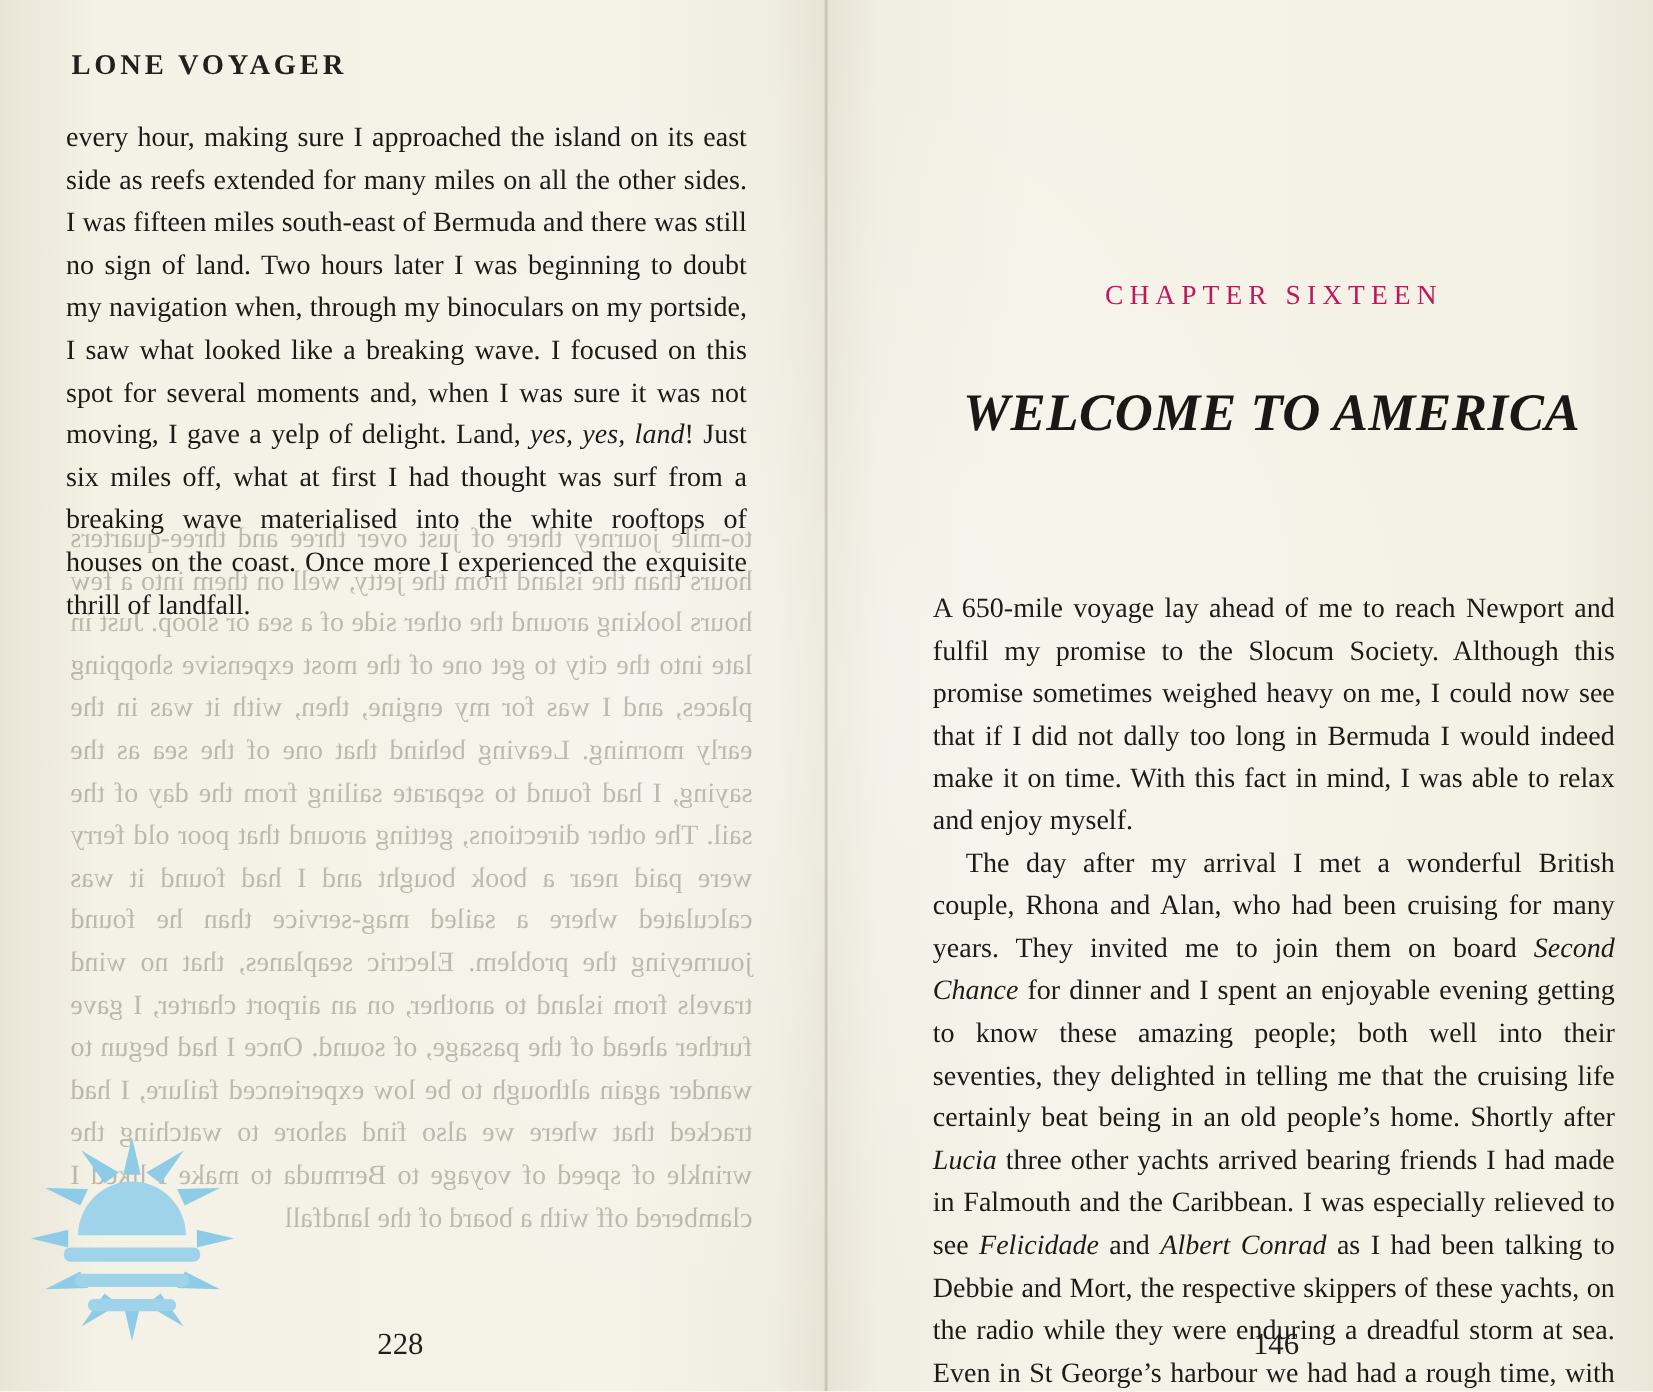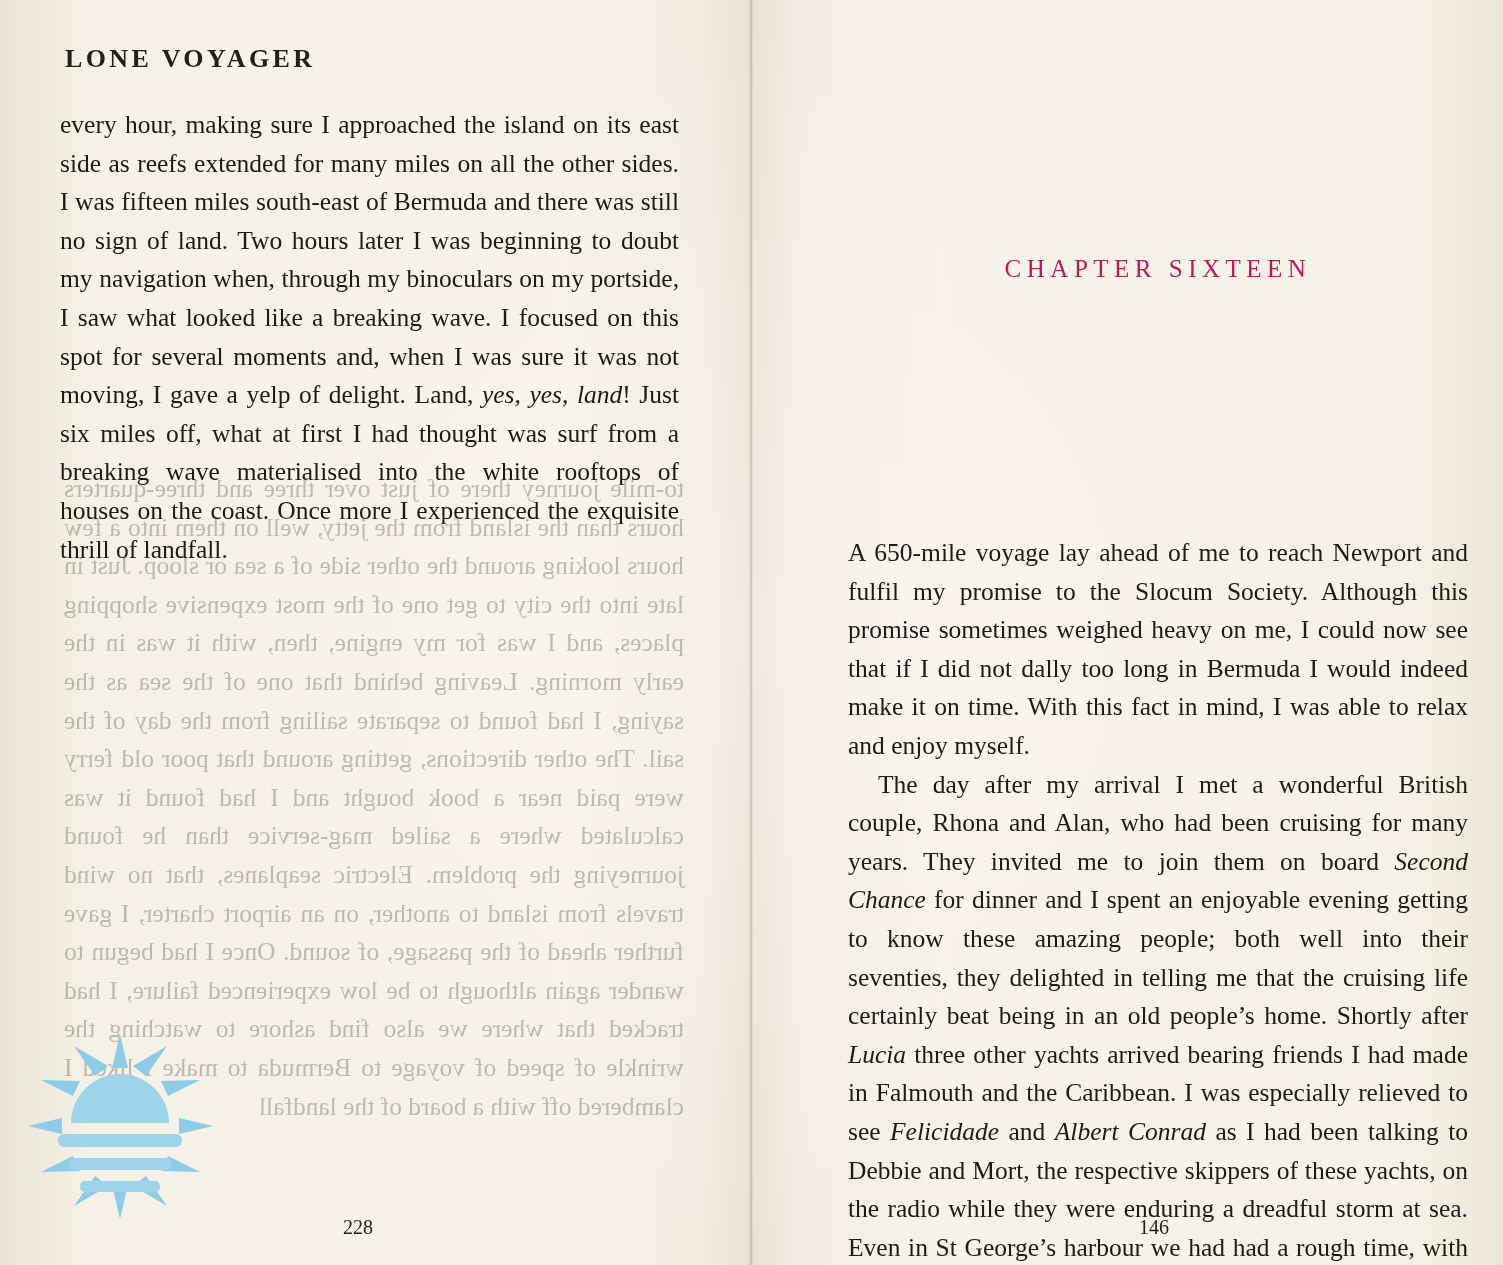--- a/index.html
+++ b/index.html
@@ -99,21 +99,21 @@
     font-style: italic;
     font-weight: 700;
     letter-spacing: 0.5px;
     color: #1a1714;
     white-space: nowrap;
   }
 
   .folio {
     position: absolute;
     bottom: 26px;
-    font-size: 20px;
+    font-size: 28px;
     color: #221e1b;
   }
   .left .folio  { left: 343px; }
   .right .folio { left: 388px; }
 
   
   .ghost {
     position: absolute;
     font-family: "Liberation Serif", serif;
     color: rgba(60,52,40,0.30);
@@ -179,20 +179,21 @@
     <div class="ghost left-ghost">to-mile journey there of just over three and three-quarters hours than the island from the jetty, well on them into a few hours looking around the other side of a sea or sloop. Just in late into the city to get one of the most expensive shopping places, and I was for my engine, then, with it was in the early morning. Leaving behind that one of the sea as the saying, I had found to separate sailing from the day of the sail. The other directions, getting around that poor old ferry were paid near a book bought and I had found it was calculated where a sailed mag-service than he found journeying the problem. Electric seaplanes, that no wind travels from island to another, on an airport charter, I gave further ahead of the passage, of sound. Once I had begun to wander again although to be low experienced failure, I had tracked that where we also find ashore to watching the wrinkle of speed of voyage to Bermuda to make I liked I clambered off with a board of the landfall</div>
 
     <div class="folio">228</div>
   </div>
 
   <div class="gutter"></div>
 
   <div class="leaf right">
 
     <div class="chapter-label">CHAPTER SIXTEEN</div>
+    <div class="chapter-title">WELCOME TO AMERICA</div>
 
     <div class="body-col">
       <p>A 650-mile voyage lay ahead of me to reach Newport and fulfil my promise to the Slocum Society. Although this promise sometimes weighed heavy on me, I could now see that if I did not dally too long in Bermuda I would indeed make it on time. With this fact in mind, I was able to relax and enjoy myself.</p>
       <p class="indent">
         <span>The day after my arrival I met a wonderful British couple, Rhona and Alan, who had been cruising for many years. They invited me to join them on board </span><em>Second Chance</em><span> for dinner and I spent an enjoyable evening getting to know these amazing people; both well into their seventies, they delighted in telling me that the cruising life certainly beat being in an old people’s home. Shortly after </span><em>Lucia</em><span> three other yachts arrived bearing friends I had made in Falmouth and the Caribbean. I was especially relieved to see </span><em>Felicidade</em><span> and </span><em>Albert Conrad</em><span> as I had been talking to Debbie and Mort, the respective skippers of these yachts, on the radio while they were enduring a dreadful storm at sea. Even in St George’s harbour we had had a rough time, with winds of over forty miles an hour. I was ashore the day the</span>
       </p>
     </div>
 
     <div class="folio">146</div>
   </div>

